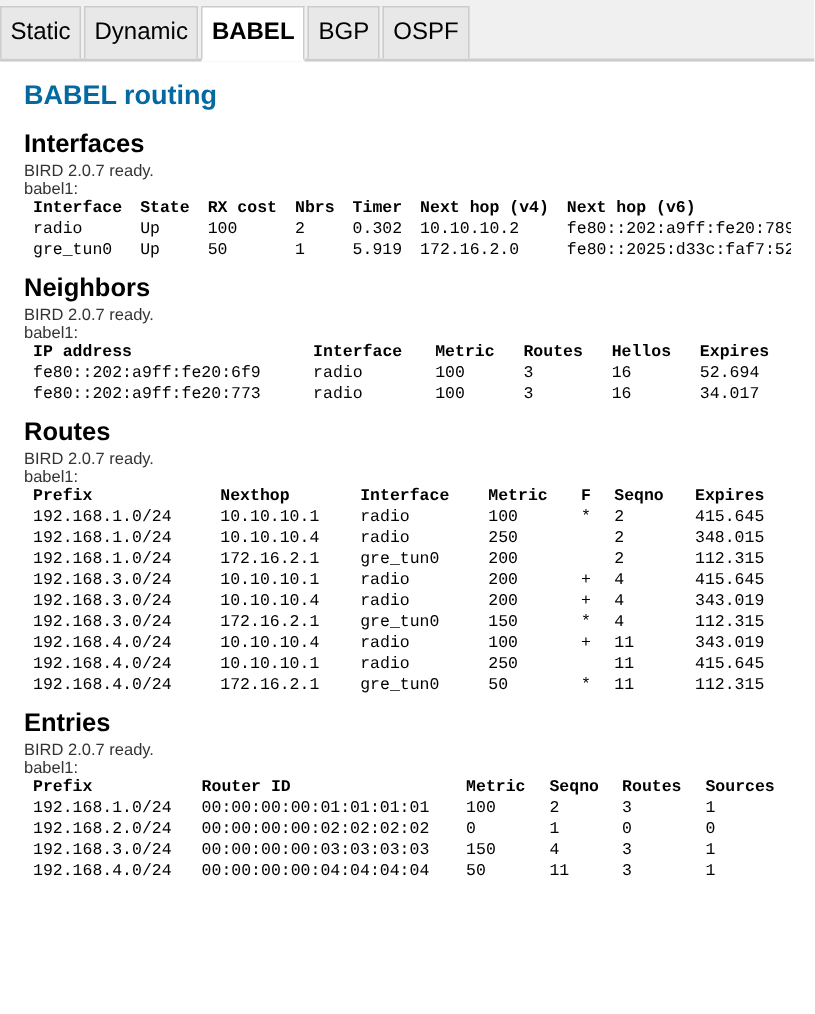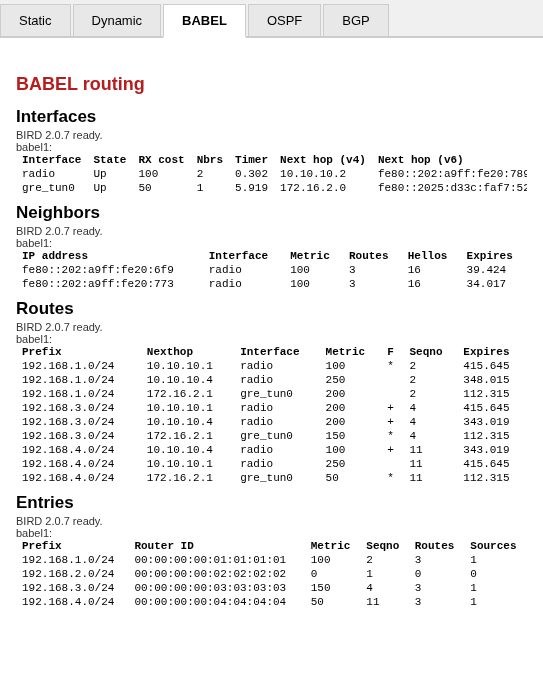--- a/index.html
+++ b/index.html
@@ -11,48 +11,47 @@
       width: 543px;
     }
 
     
     .tabs {
       display: flex;
       border-bottom: 2px solid #ccc;
       background: #f0f0f0;
     }
     .tab {
-      padding: 8px 18px;
+      padding: 8px 6px;
       cursor: pointer;
       border: 1px solid #ccc;
       border-bottom: none;
       background: #e8e8e8;
-      font-size: 13px;
+      font-size: 16px;
       margin-right: 2px;
       margin-top: 4px;
     }
     .tab.active {
       background: #fff;
       border-bottom: 2px solid #fff;
       margin-bottom: -2px;
       font-weight: bold;
       text-align: right;
     }
 
     
     .content {
       padding: 12px 16px;
     }
 
     h1.page-title {
       font-size: 18px;
       font-weight: bold;
       margin-bottom: 12px;
-      color: #b91c1c;
-      margin-top: 24px;
+      color: #0369a1;
     }
 
     .section-title {
       font-size: 17px;
       font-weight: bold;
       margin-bottom: 2px;
       margin-top: 8px;
     }
 
     .table-wrapper {
@@ -87,22 +86,22 @@
       color: #333;
     }
   </style>
 </head>
 <body>
 
 <div class="tabs">
   <div class="tab">Static</div>
   <div class="tab">Dynamic</div>
   <div class="tab active">BABEL</div>
+  <div class="tab">BGP</div>
   <div class="tab">OSPF</div>
-  <div class="tab">BGP</div>
 </div>
 
 <div class="content">
 
   <h1 class="page-title">BABEL routing</h1>
 
   <div class="section-block">
     <div class="section-title">Interfaces</div>
     <div class="ready-text">BIRD 2.0.7 ready.</div>
     <div class="ready-text">babel1:</div>
@@ -159,21 +158,21 @@
             <th>Expires</th>
           </tr>
         </thead>
         <tbody id="neighbors-tbody">
         <tr>
               <td>fe80::202:a9ff:fe20:6f9</td>
               <td>radio</td>
               <td>100</td>
               <td>3</td>
               <td>16</td>
-              <td>39.424</td>
+              <td>52.694</td>
             </tr>
             <tr>
               <td>fe80::202:a9ff:fe20:773</td>
               <td>radio</td>
               <td>100</td>
               <td>3</td>
               <td>16</td>
               <td>34.017</td>
             </tr>
           </tbody>

